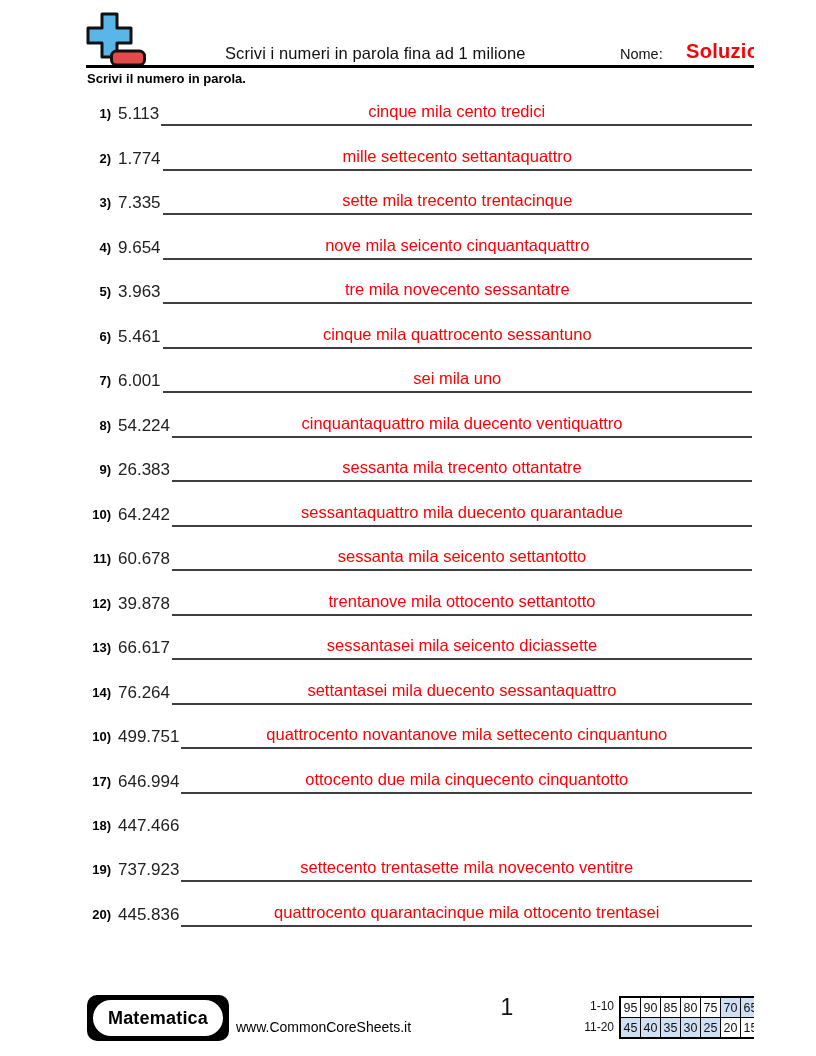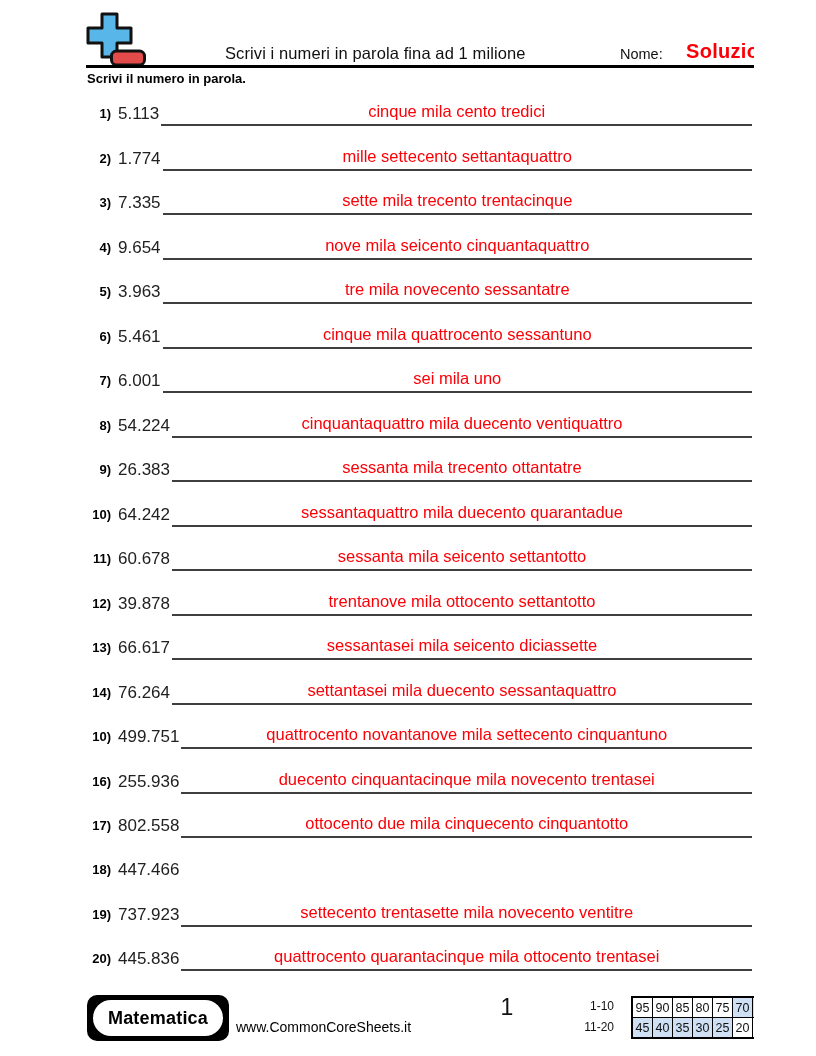--- a/index.html
+++ b/index.html
@@ -48,21 +48,21 @@
   }
   .badge-pill {
     position:absolute; left:6px; right:6px; top:5px; bottom:5px;
     background:#fff; border-radius:20px; display:flex; align-items:center; justify-content:center;
   }
   .badge-text { font-size:18px; font-weight:bold; color:#000; letter-spacing:0.2px; }
   .website { position:absolute; left:174px; top:1019px; font-size:14px; color:#000; }
   .pagenum { position:absolute; left:400px; top:994px; width:90px; text-align:center; font-size:23px; color:#111; }
 
   .scorearea { position:absolute; left:510px; top:996px; display:flex; align-items:flex-start; }
-  .scorelabels { display:flex; flex-direction:column; margin-right:17px; }
+  .scorelabels { display:flex; flex-direction:column; margin-right:5px; }
   .scorelabel { height:21px; line-height:21px; text-align:right; font-size:12px; color:#111; min-width:42px; }
   table.scores { border-collapse:collapse; border:2px solid #000; }
   table.scores td {
     border:1px solid #000; min-width:19px; height:19px; text-align:center;
     font-size:12.5px; color:#111; padding:0 0;
   }
   table.scores td.hl { background:#cfe0f4; }
 </style>
 </head>
 <body>
@@ -225,34 +225,25 @@
     <div class="row">
       <div class="rowinner">
         <span class="num">10)</span>
         <span class="value">499.751</span>
         <span class="line">
           <span class="answer">quattrocento novantanove mila settecento cinquantuno</span>
         </span>
       </div>
     </div>
 
-    <div class="row">
-      <div class="rowinner">
-        <span class="num">16)</span>
-        <span class="value">255.936</span>
-        <span class="line">
-          <span class="answer">duecento cinquantacinque mila novecento trentasei</span>
-        </span>
-      </div>
-    </div>
 
     <div class="row">
       <div class="rowinner">
         <span class="num">17)</span>
-        <span class="value">802.558</span>
+        <span class="value">646.994</span>
         <span class="line">
           <span class="answer">ottocento due mila cinquecento cinquantotto</span>
         </span>
       </div>
     </div>
 
     <div class="row">
       <div class="rowinner">
         <span class="num">18)</span>
         <span class="value">447.466</span>

